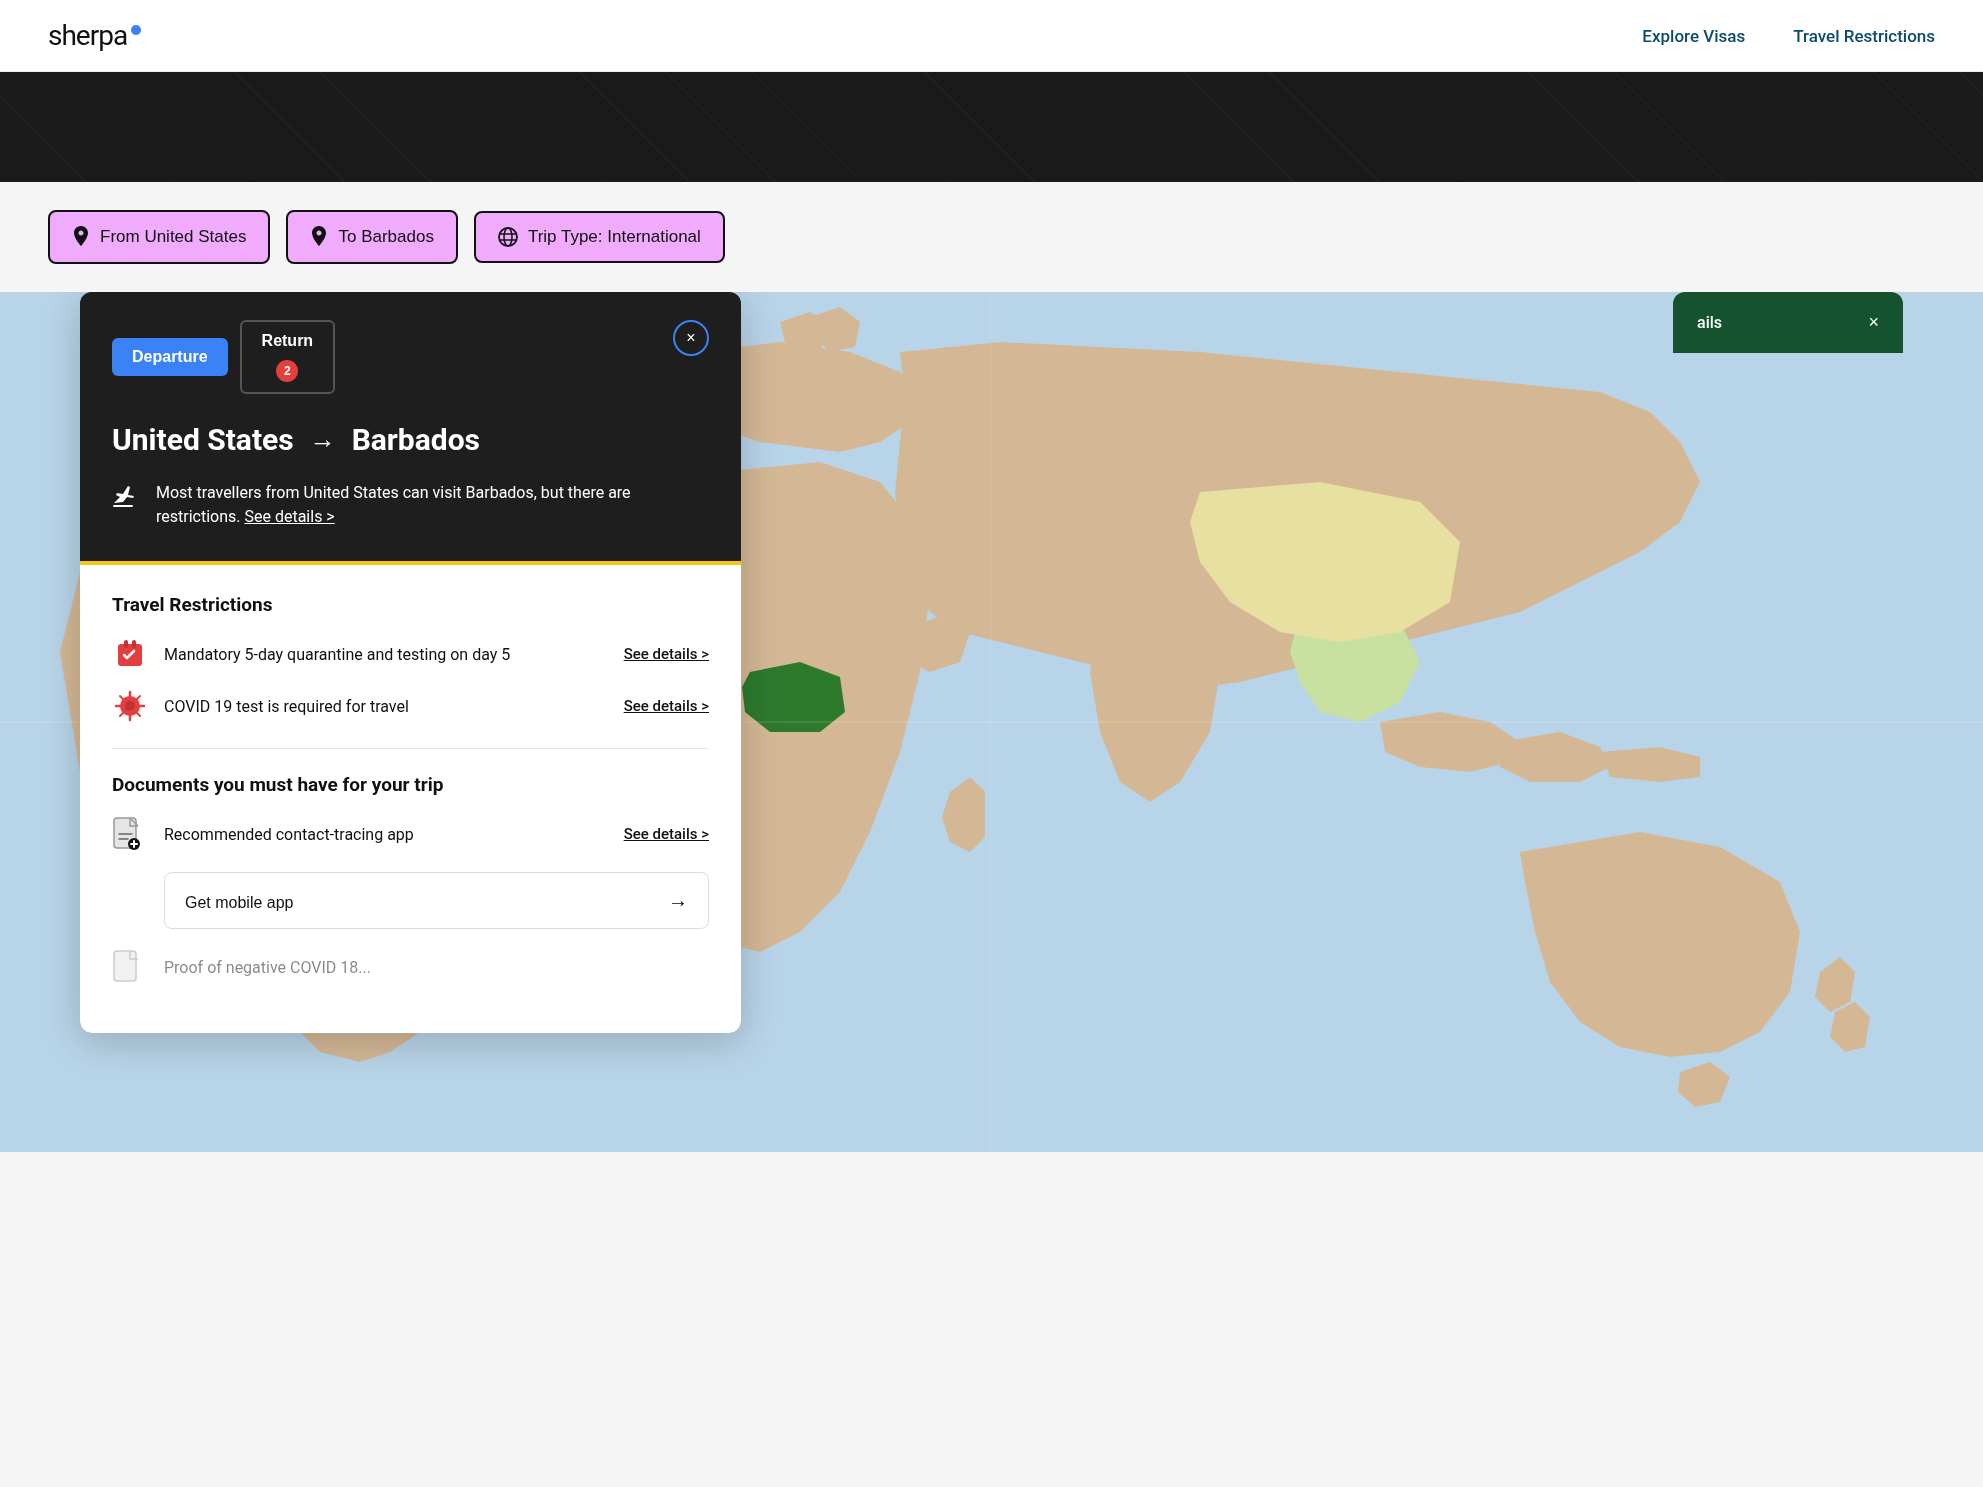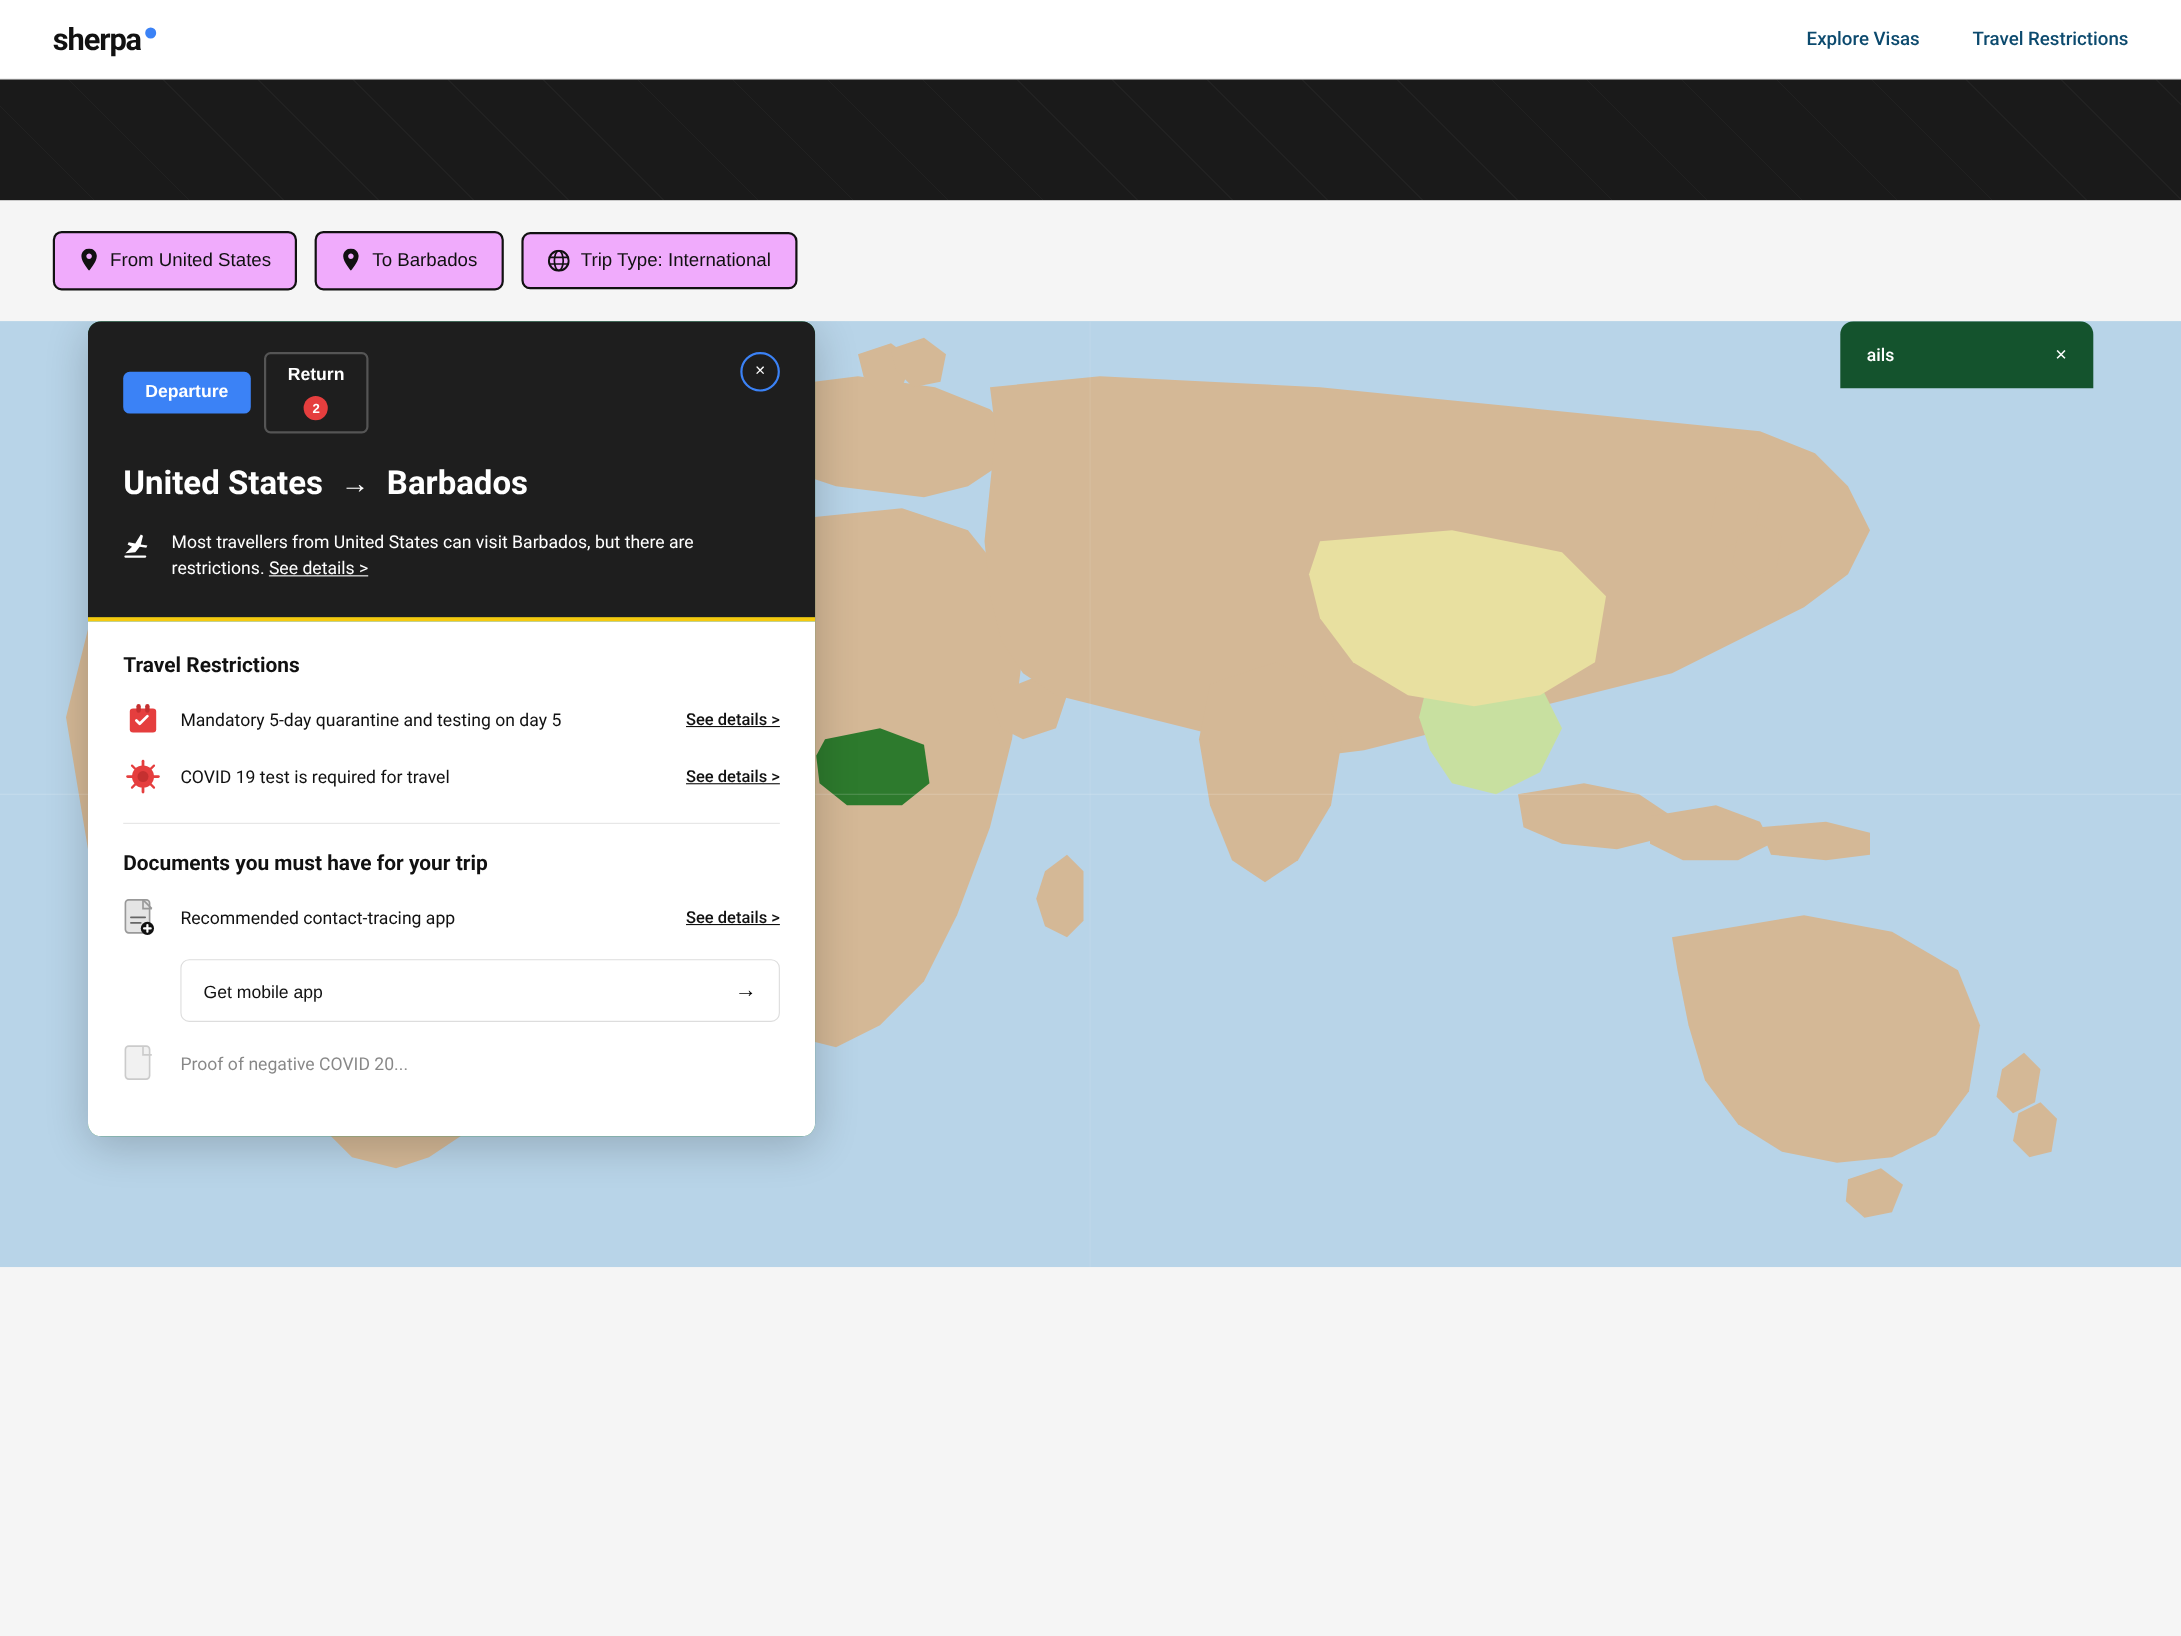--- a/index.html
+++ b/index.html
@@ -12,21 +12,21 @@
       align-items: center;
       justify-content: space-between;
       padding: 0 48px;
       height: 72px;
       border-bottom: 1px solid #eee;
       position: relative;
       z-index: 10;
     }
     .logo {
       font-size: 28px;
-      font-weight: 700;
+      font-weight: 400;
       color: #111;
       letter-spacing: -1px;
       display: flex;
       align-items: center;
       gap: 2px;
     }
     .logo-dot {
       width: 10px;
       height: 10px;
       background: #3b82f6;
@@ -546,21 +546,21 @@
           <span style="font-size:20px;">→</span>
         </button>
 
         <div class="document-item" style="opacity:0.5;">
           <div class="doc-icon">
             <svg width="32" height="36" viewBox="0 0 32 36" fill="none" xmlns="http://www.w3.org/2000/svg">
               <rect x="2" y="2" width="22" height="30" rx="3" fill="#e5e5e5" stroke="#999" stroke-width="1.5"></rect>
               <path d="M18 2v8h8" fill="none" stroke="#999" stroke-width="1.5"></path>
             </svg>
           </div>
-          <span class="doc-text">Proof of negative COVID 20...</span>
+          <span class="doc-text">Proof of negative COVID 18...</span>
         </div>
       </div>
     </div>
   </div>
 
   <div class="modal-panel-2">
     <span class="modal-2-text">ails</span>
     <button class="modal-2-close">×</button>
   </div>
 

